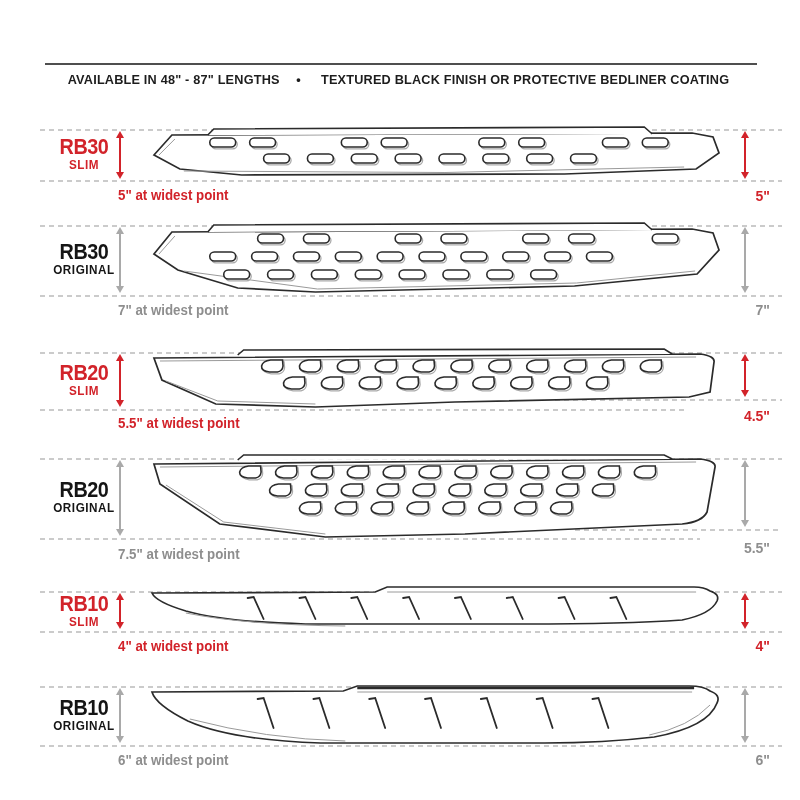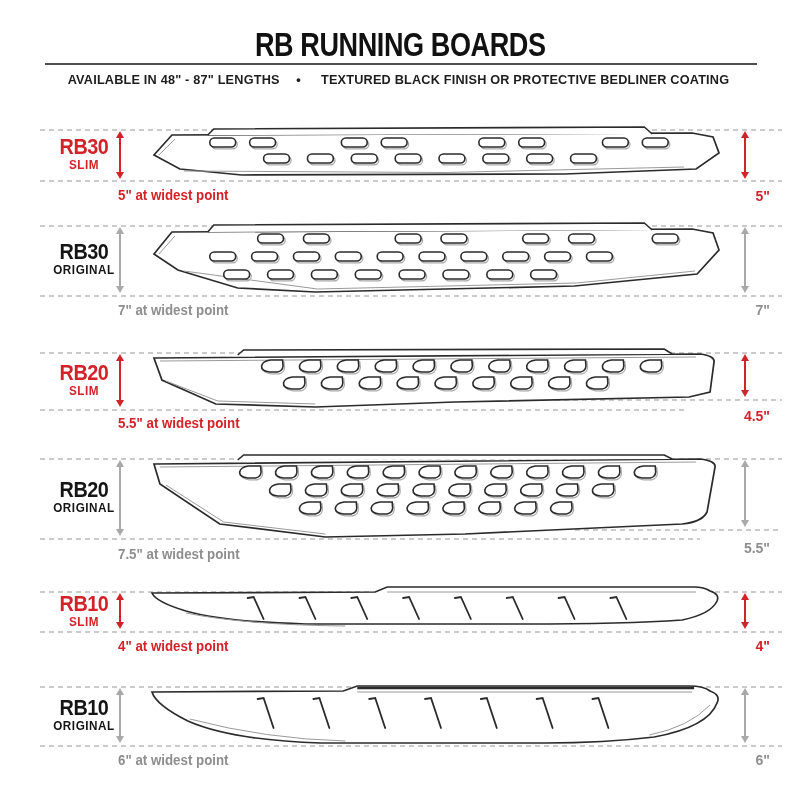--- a/index.html
+++ b/index.html
@@ -41,21 +41,20 @@
   .hval{position:absolute;left:682px;width:88px;text-align:right;font-size:14px;font-weight:bold;}
   .cred{color:#d2232a;} .cgray{color:#8e8e8e;}
   
   .board{position:absolute;left:146px;width:578px;}
   .board path,.board polyline{vector-effect:non-scaling-stroke;}
 </style>
 </head>
 <body>
 <div class="page">
 
-<div class="title"><span>RB RUNNING BOARDS</span></div>
 <div class="rule"></div>
 <div class="subtitle"><span><span>AVAILABLE IN 48" - 87" LENGTHS</span><span class="dotsep">•</span><span>TEXTURED BLACK FINISH OR PROTECTIVE BEDLINER COATING</span></span></div>
 
 <div class="dash" style="top:129px;left:40px;width:742px;"></div>
 <div class="dash" style="top:180px;left:40px;width:742px;"></div>
 <div class="dash" style="top:225px;left:40px;width:742px;"></div>
 <div class="dash" style="top:295px;left:40px;width:742px;"></div>
 <div class="dash" style="top:352px;left:40px;width:742px;"></div>
 <div class="dash" style="top:399px;left:555px;width:227px;"></div>
 <div class="dash" style="top:409px;left:40px;width:648px;"></div>

